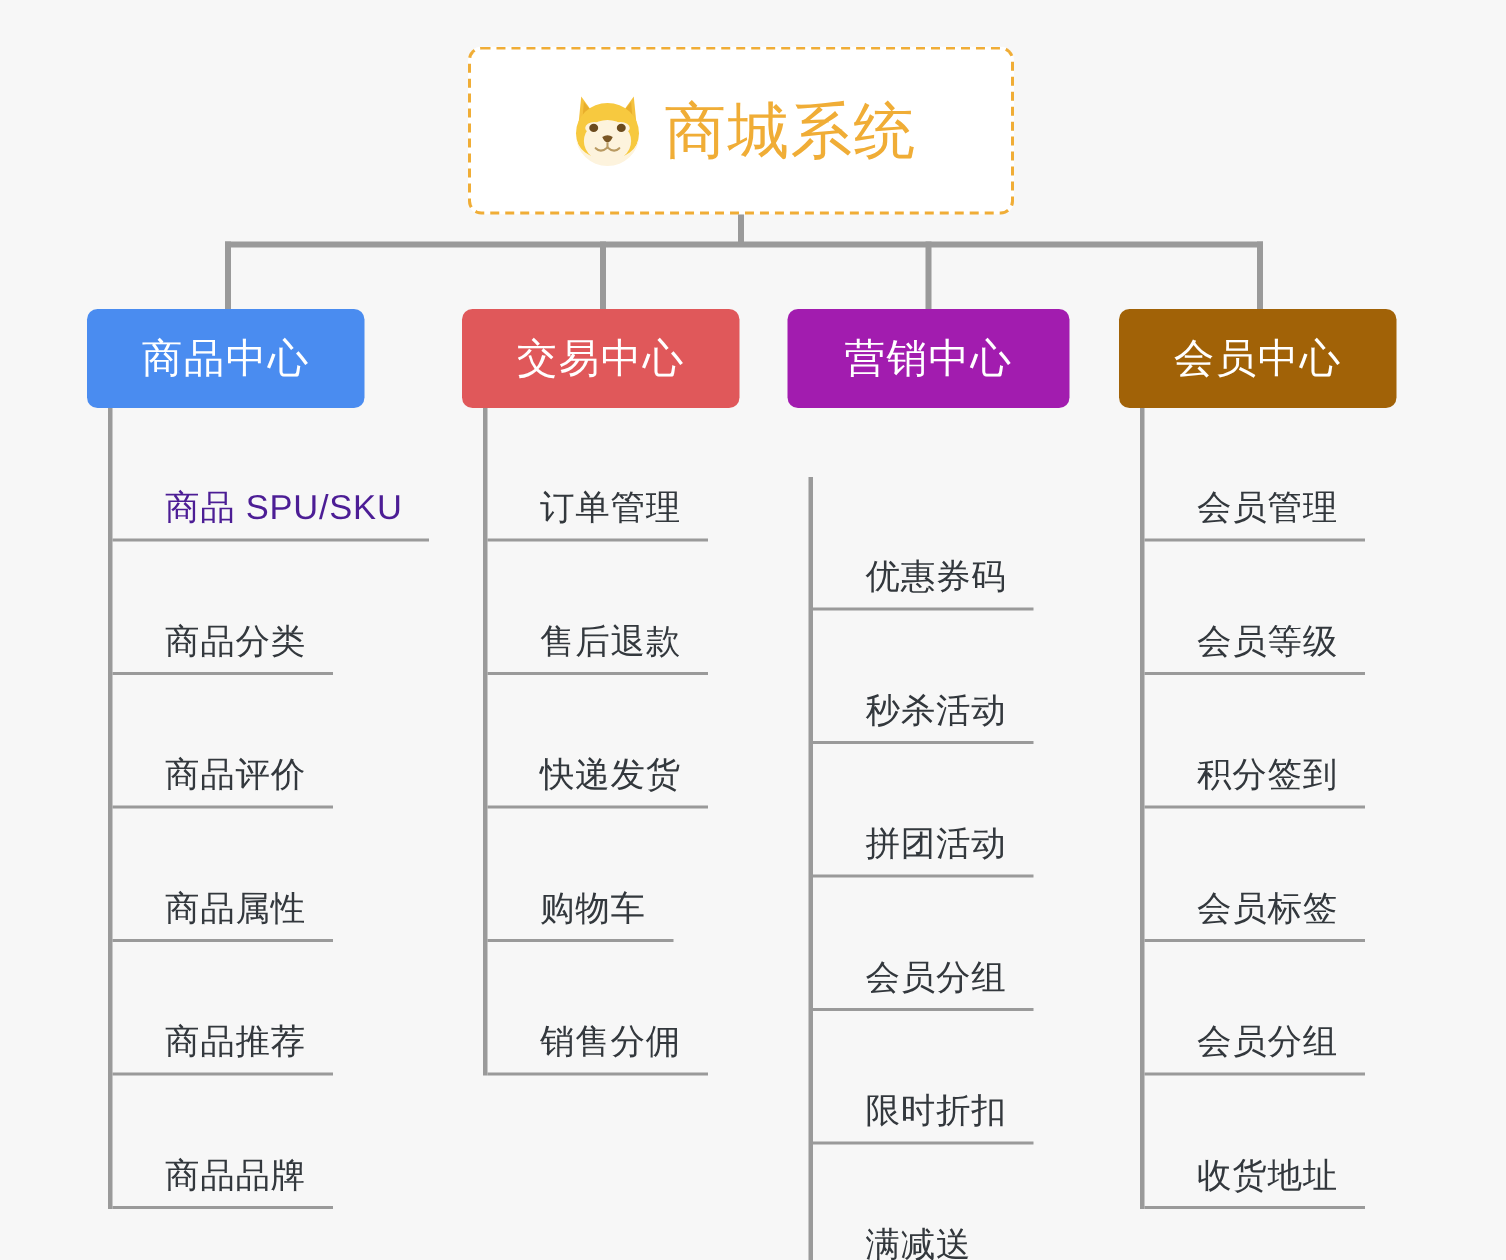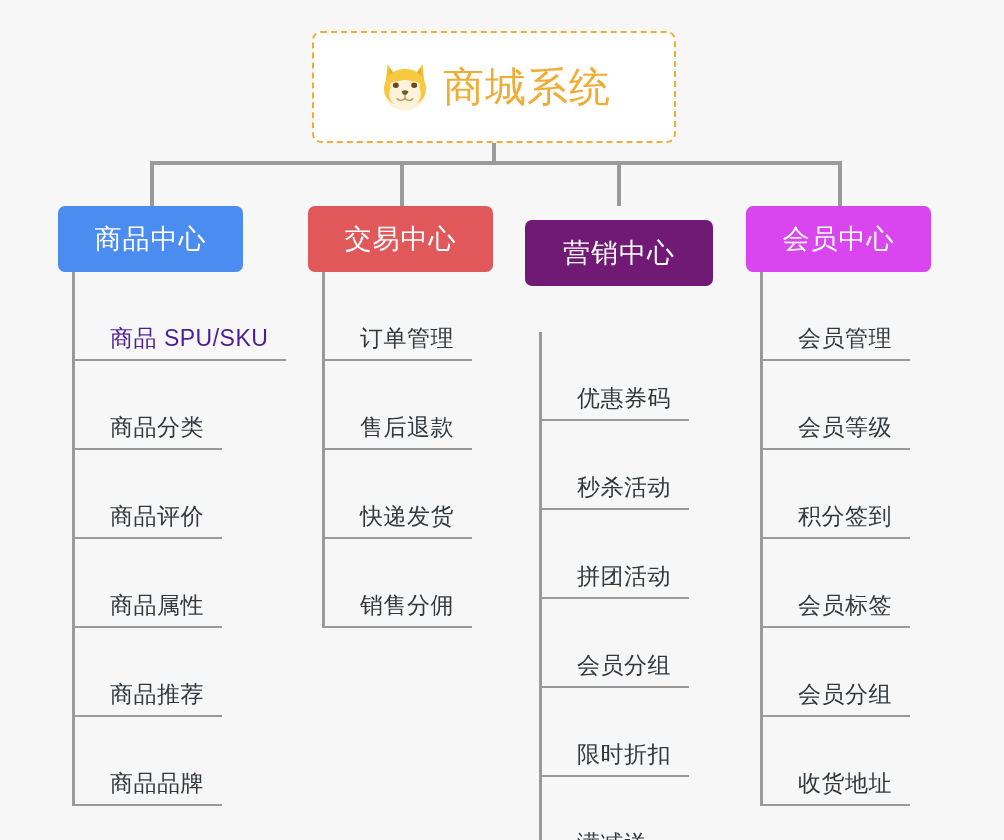--- a/index.html
+++ b/index.html
@@ -193,27 +193,30 @@
       <div class="leaf-item">
           <span class="leaf-label" style="color: rgb(51, 56, 61); border-bottom-color: rgb(154, 154, 154);">订单管理</span>
         </div>
       <div class="leaf-item">
           <span class="leaf-label" style="color: rgb(51, 56, 61); border-bottom-color: rgb(154, 154, 154);">售后退款</span>
         </div>
       <div class="leaf-item">
           <span class="leaf-label" style="color: rgb(51, 56, 61); border-bottom-color: rgb(154, 154, 154);">快递发货</span>
         </div>
       <div class="leaf-item">
+          <span class="leaf-label" style="color: rgb(51, 56, 61); border-bottom-color: rgb(154, 154, 154);">购物车</span>
+        </div>
+      <div class="leaf-item">
           <span class="leaf-label" style="color: rgb(51, 56, 61); border-bottom-color: rgb(154, 154, 154);">销售分佣</span>
         </div>
     </div>
   </div>
 
   <div class="column col-3">
-    <div class="cat-box w-188" style="background: #701a75; margin-top: 14px;">
+    <div class="cat-box w-188" style="background: #a21caf;">
       <span>营销中心</span>
     </div>
     <div class="leaf-list" style="border-left-color: rgb(154, 154, 154); margin-top: 46px;">
       <div class="leaf-item">
           <span class="leaf-label" style="color: rgb(51, 56, 61); border-bottom-color: rgb(154, 154, 154);">优惠券码</span>
         </div>
       <div class="leaf-item">
           <span class="leaf-label" style="color: rgb(51, 56, 61); border-bottom-color: rgb(154, 154, 154);">秒杀活动</span>
         </div>
       <div class="leaf-item">
@@ -225,21 +228,21 @@
       <div class="leaf-item">
           <span class="leaf-label" style="color: rgb(51, 56, 61); border-bottom-color: rgb(154, 154, 154);">限时折扣</span>
         </div>
       <div class="leaf-item">
           <span class="leaf-label" style="color: rgb(51, 56, 61); border-bottom-color: rgb(154, 154, 154);">满减送</span>
         </div>
     </div>
   </div>
 
   <div class="column col-4">
-    <div class="cat-box w-185" style="background: #d946ef;">
+    <div class="cat-box w-185" style="background: #a16207;">
       <span>会员中心</span>
     </div>
     <div class="leaf-list" style="border-left-color: rgb(154, 154, 154);">
       <div class="leaf-item">
           <span class="leaf-label" style="color: rgb(51, 56, 61); border-bottom-color: rgb(154, 154, 154);">会员管理</span>
         </div>
       <div class="leaf-item">
           <span class="leaf-label" style="color: rgb(51, 56, 61); border-bottom-color: rgb(154, 154, 154);">会员等级</span>
         </div>
       <div class="leaf-item">

